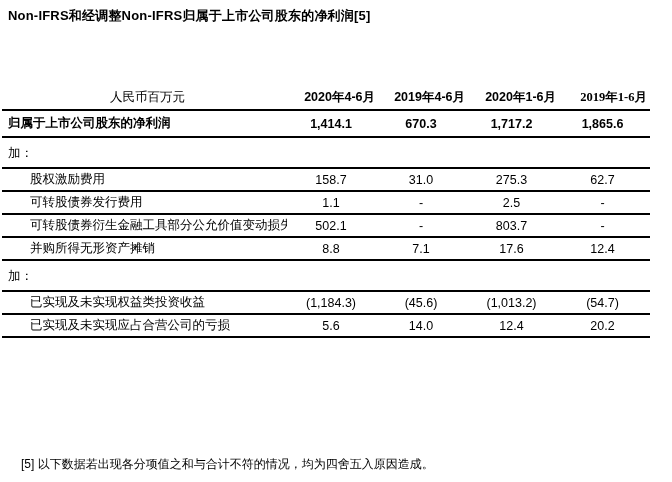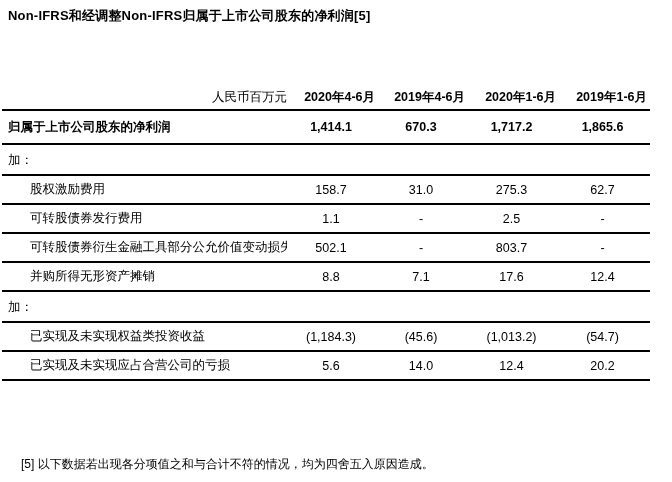--- a/index.html
+++ b/index.html
@@ -32,31 +32,31 @@
   }
   table.fin-table tr { border-bottom: 2px solid #000000; }
   table.fin-table th, table.fin-table td {
     font-weight: normal;
     vertical-align: middle;
     white-space: nowrap;
     overflow: hidden;
   }
   
   tr.header-row { height: 25px; }
-  tr.header-row .unit-cell { text-align: right; padding-left: 6px; }
+  tr.header-row .unit-cell { text-align: center; padding-left: 6px; }
   tr.header-row .col-head { text-align: right; font-weight: bold; padding-right: 2px; }
-  tr.header-row .col-head:last-child { padding-right: 3px; }
+  tr.header-row .col-head:last-child { padding-right: 3px; font-family: Liberation Serif, serif; }
   
   td.label-cell { text-align: left; }
   td.num-cell { text-align: center; padding-right: 2px; }
   td.num-cell:last-child { padding-right: 3px; }
-  tr.row-total { height: 34px; }
+  tr.row-total { height: 27px; }
   tr.row-total td { font-weight: bold; }
   tr.row-total td.label-cell { padding-left: 6px; }
-  tr.row-item { height: 29px; }
+  tr.row-item { height: 23px; }
   tr.row-item td.label-cell { padding-left: 28px; }
   tr.row-section { height: 31px; }
   tr.row-section td { vertical-align: bottom; padding-bottom: 5px; }
   tr.row-section td.label-cell { padding-left: 6px; }
   .footnote {
     position: absolute;
     left: 21px;
     top: 456px;
     font-size: 12px;
     white-space: nowrap;

